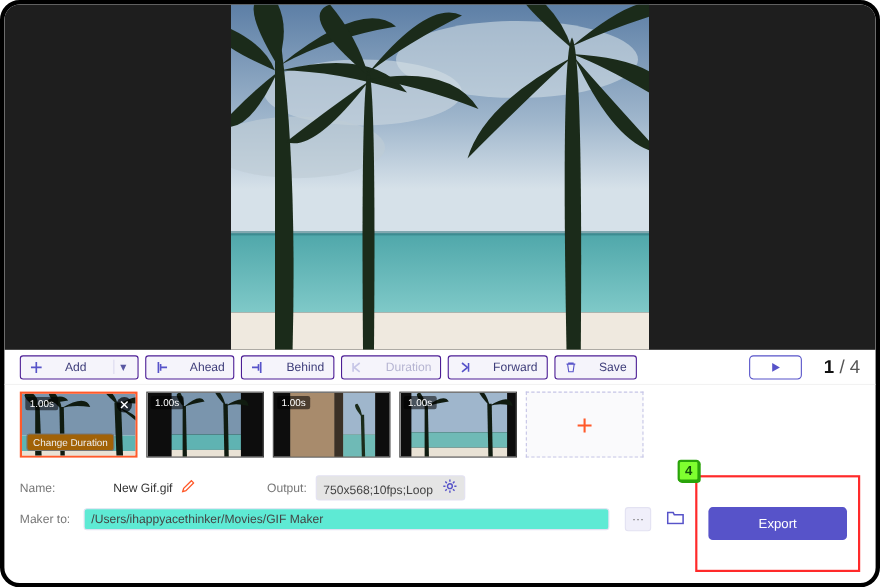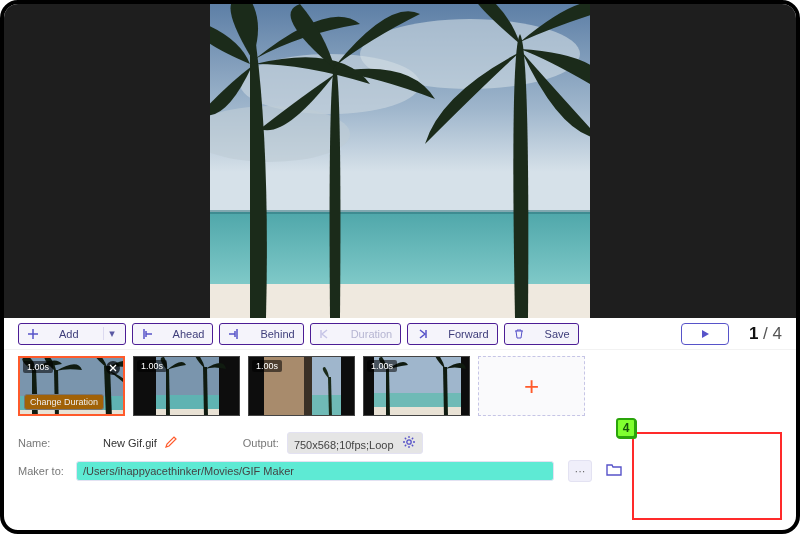--- a/index.html
+++ b/index.html
@@ -407,16 +407,17 @@
         </span>
         <span class="folderico">
           <svg width="16" height="14" viewBox="0 0 16 14">
               <path d="M1 3h5l1 2h8v8H1z" fill="none" stroke="#5753c9" stroke-width="1.4"></path>
             </svg>
         </span>
       </div>
     </div>
     <div class="export-wrap">
       <div class="step-badge">4</div>
+      <button class="exportbtn">Export</button>
     </div>
   </div>
 
 </div>
 
 </body></html>

